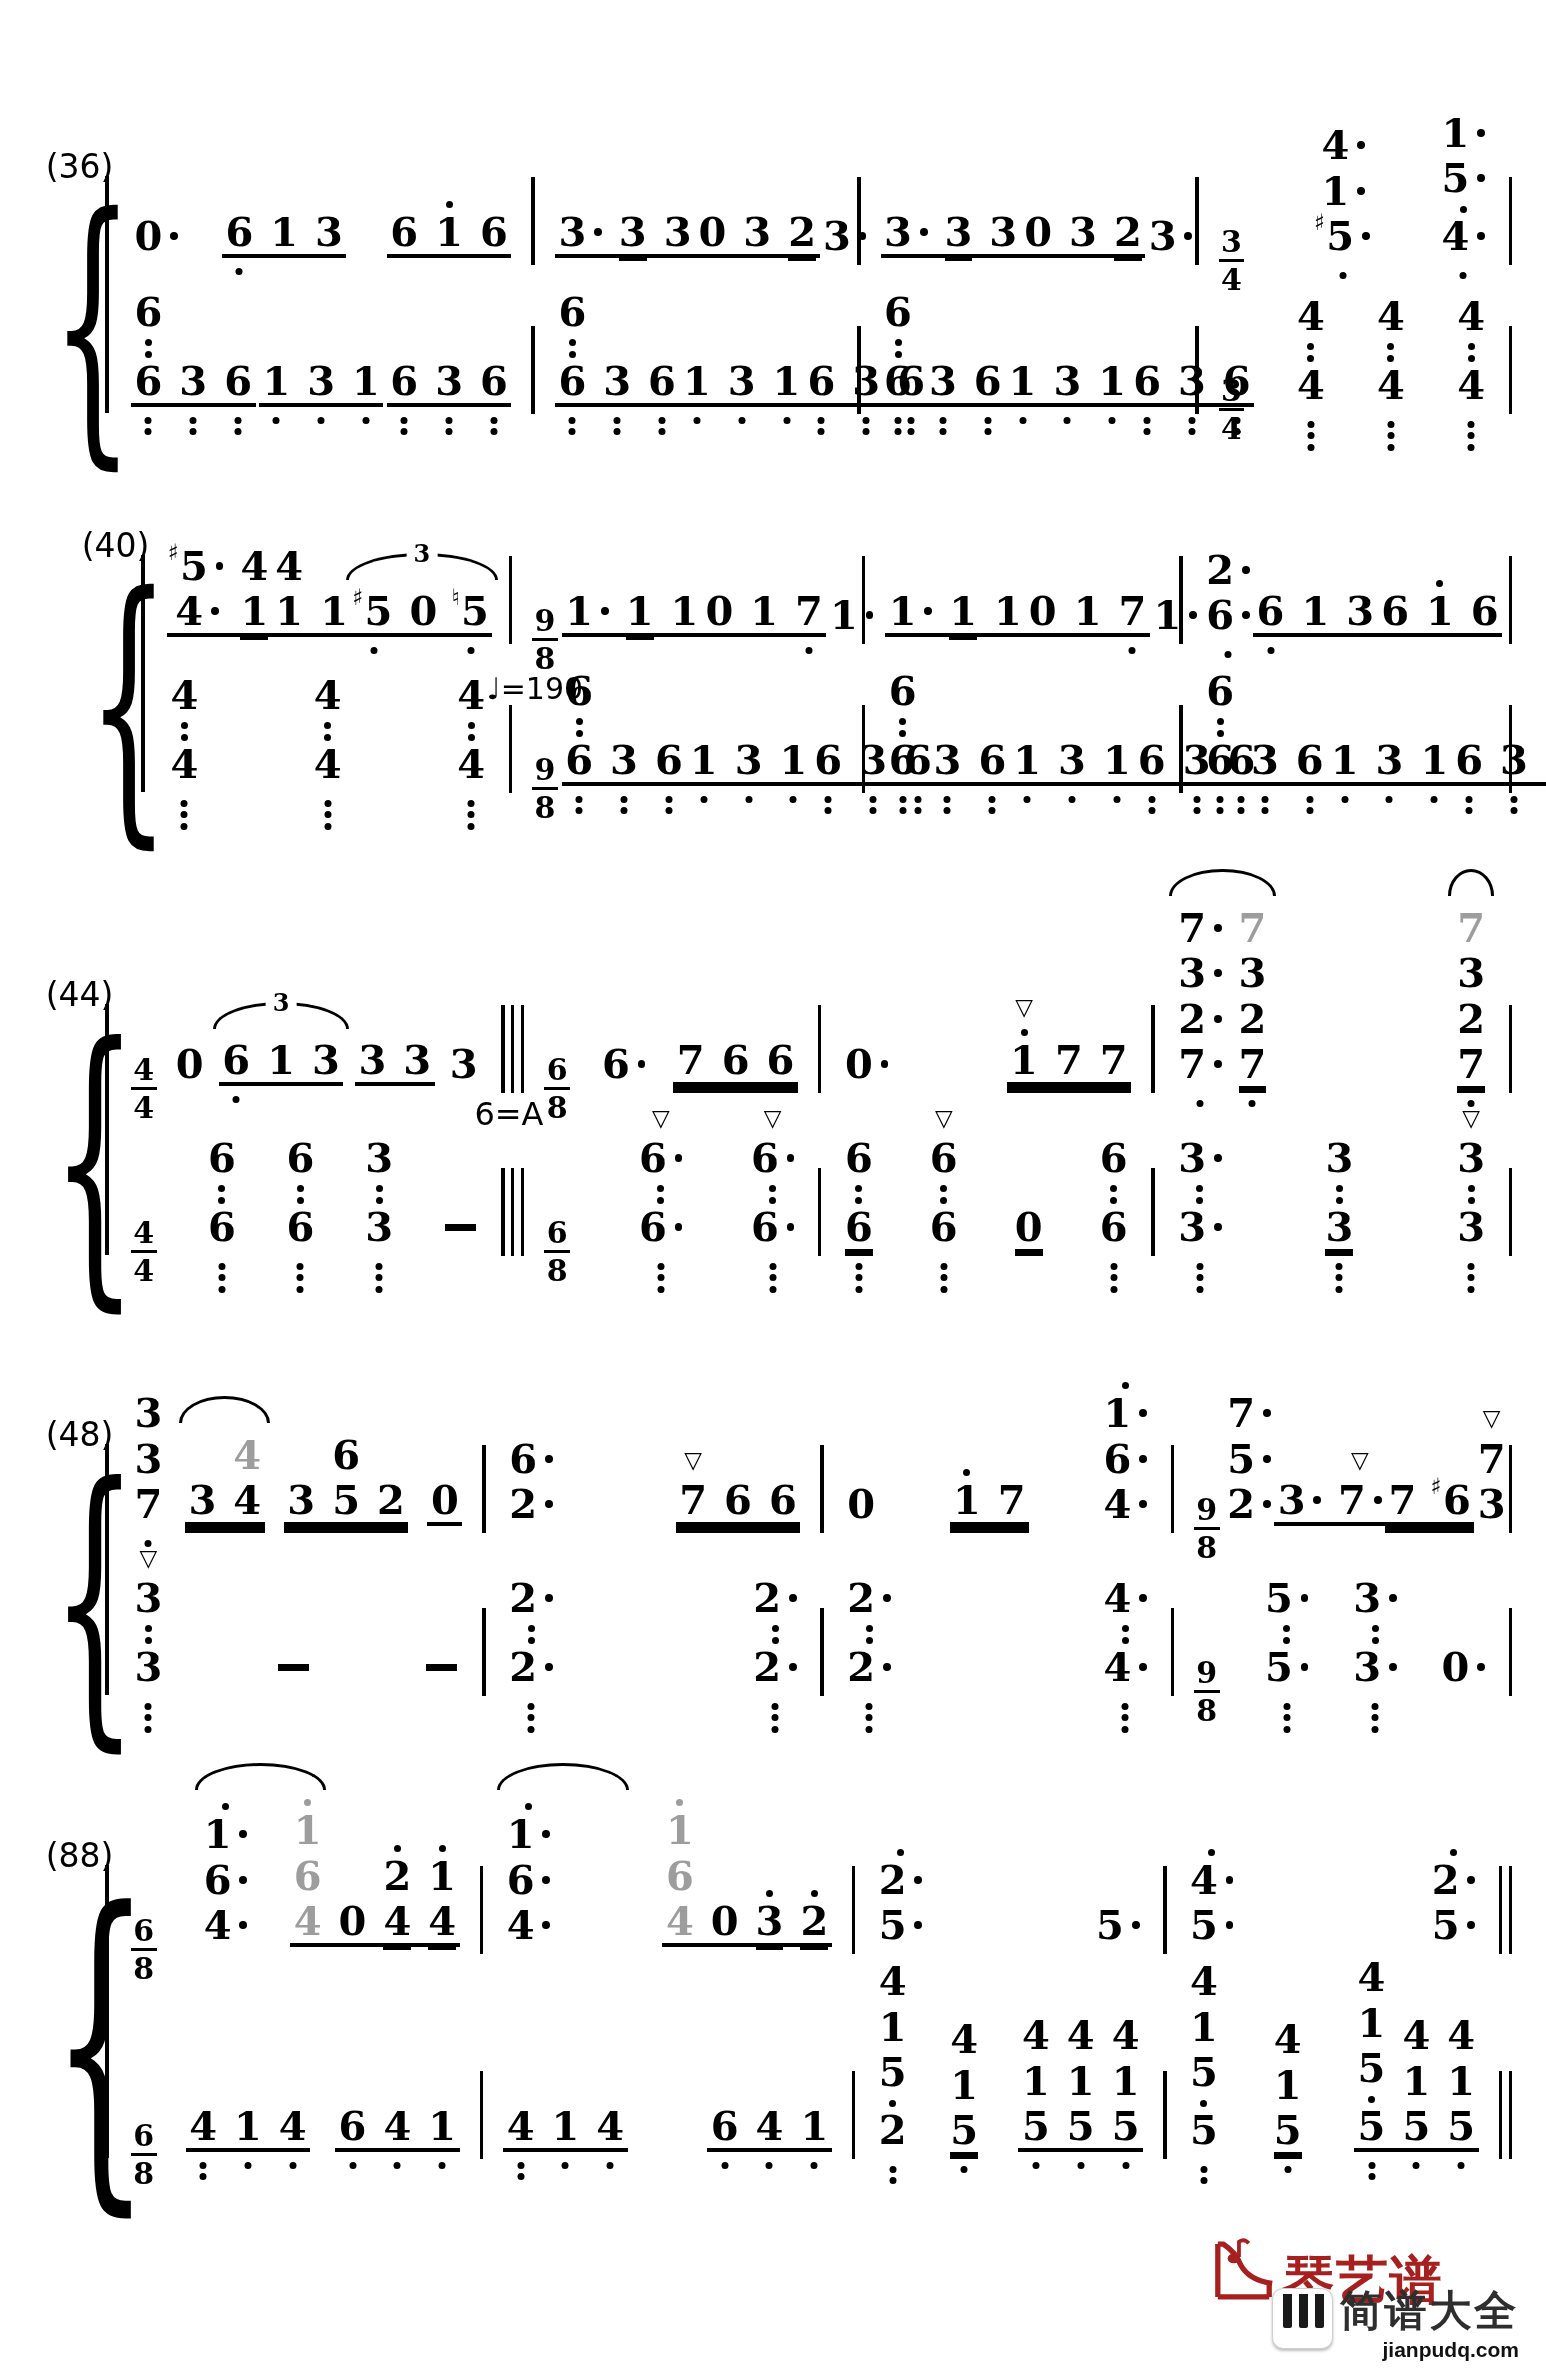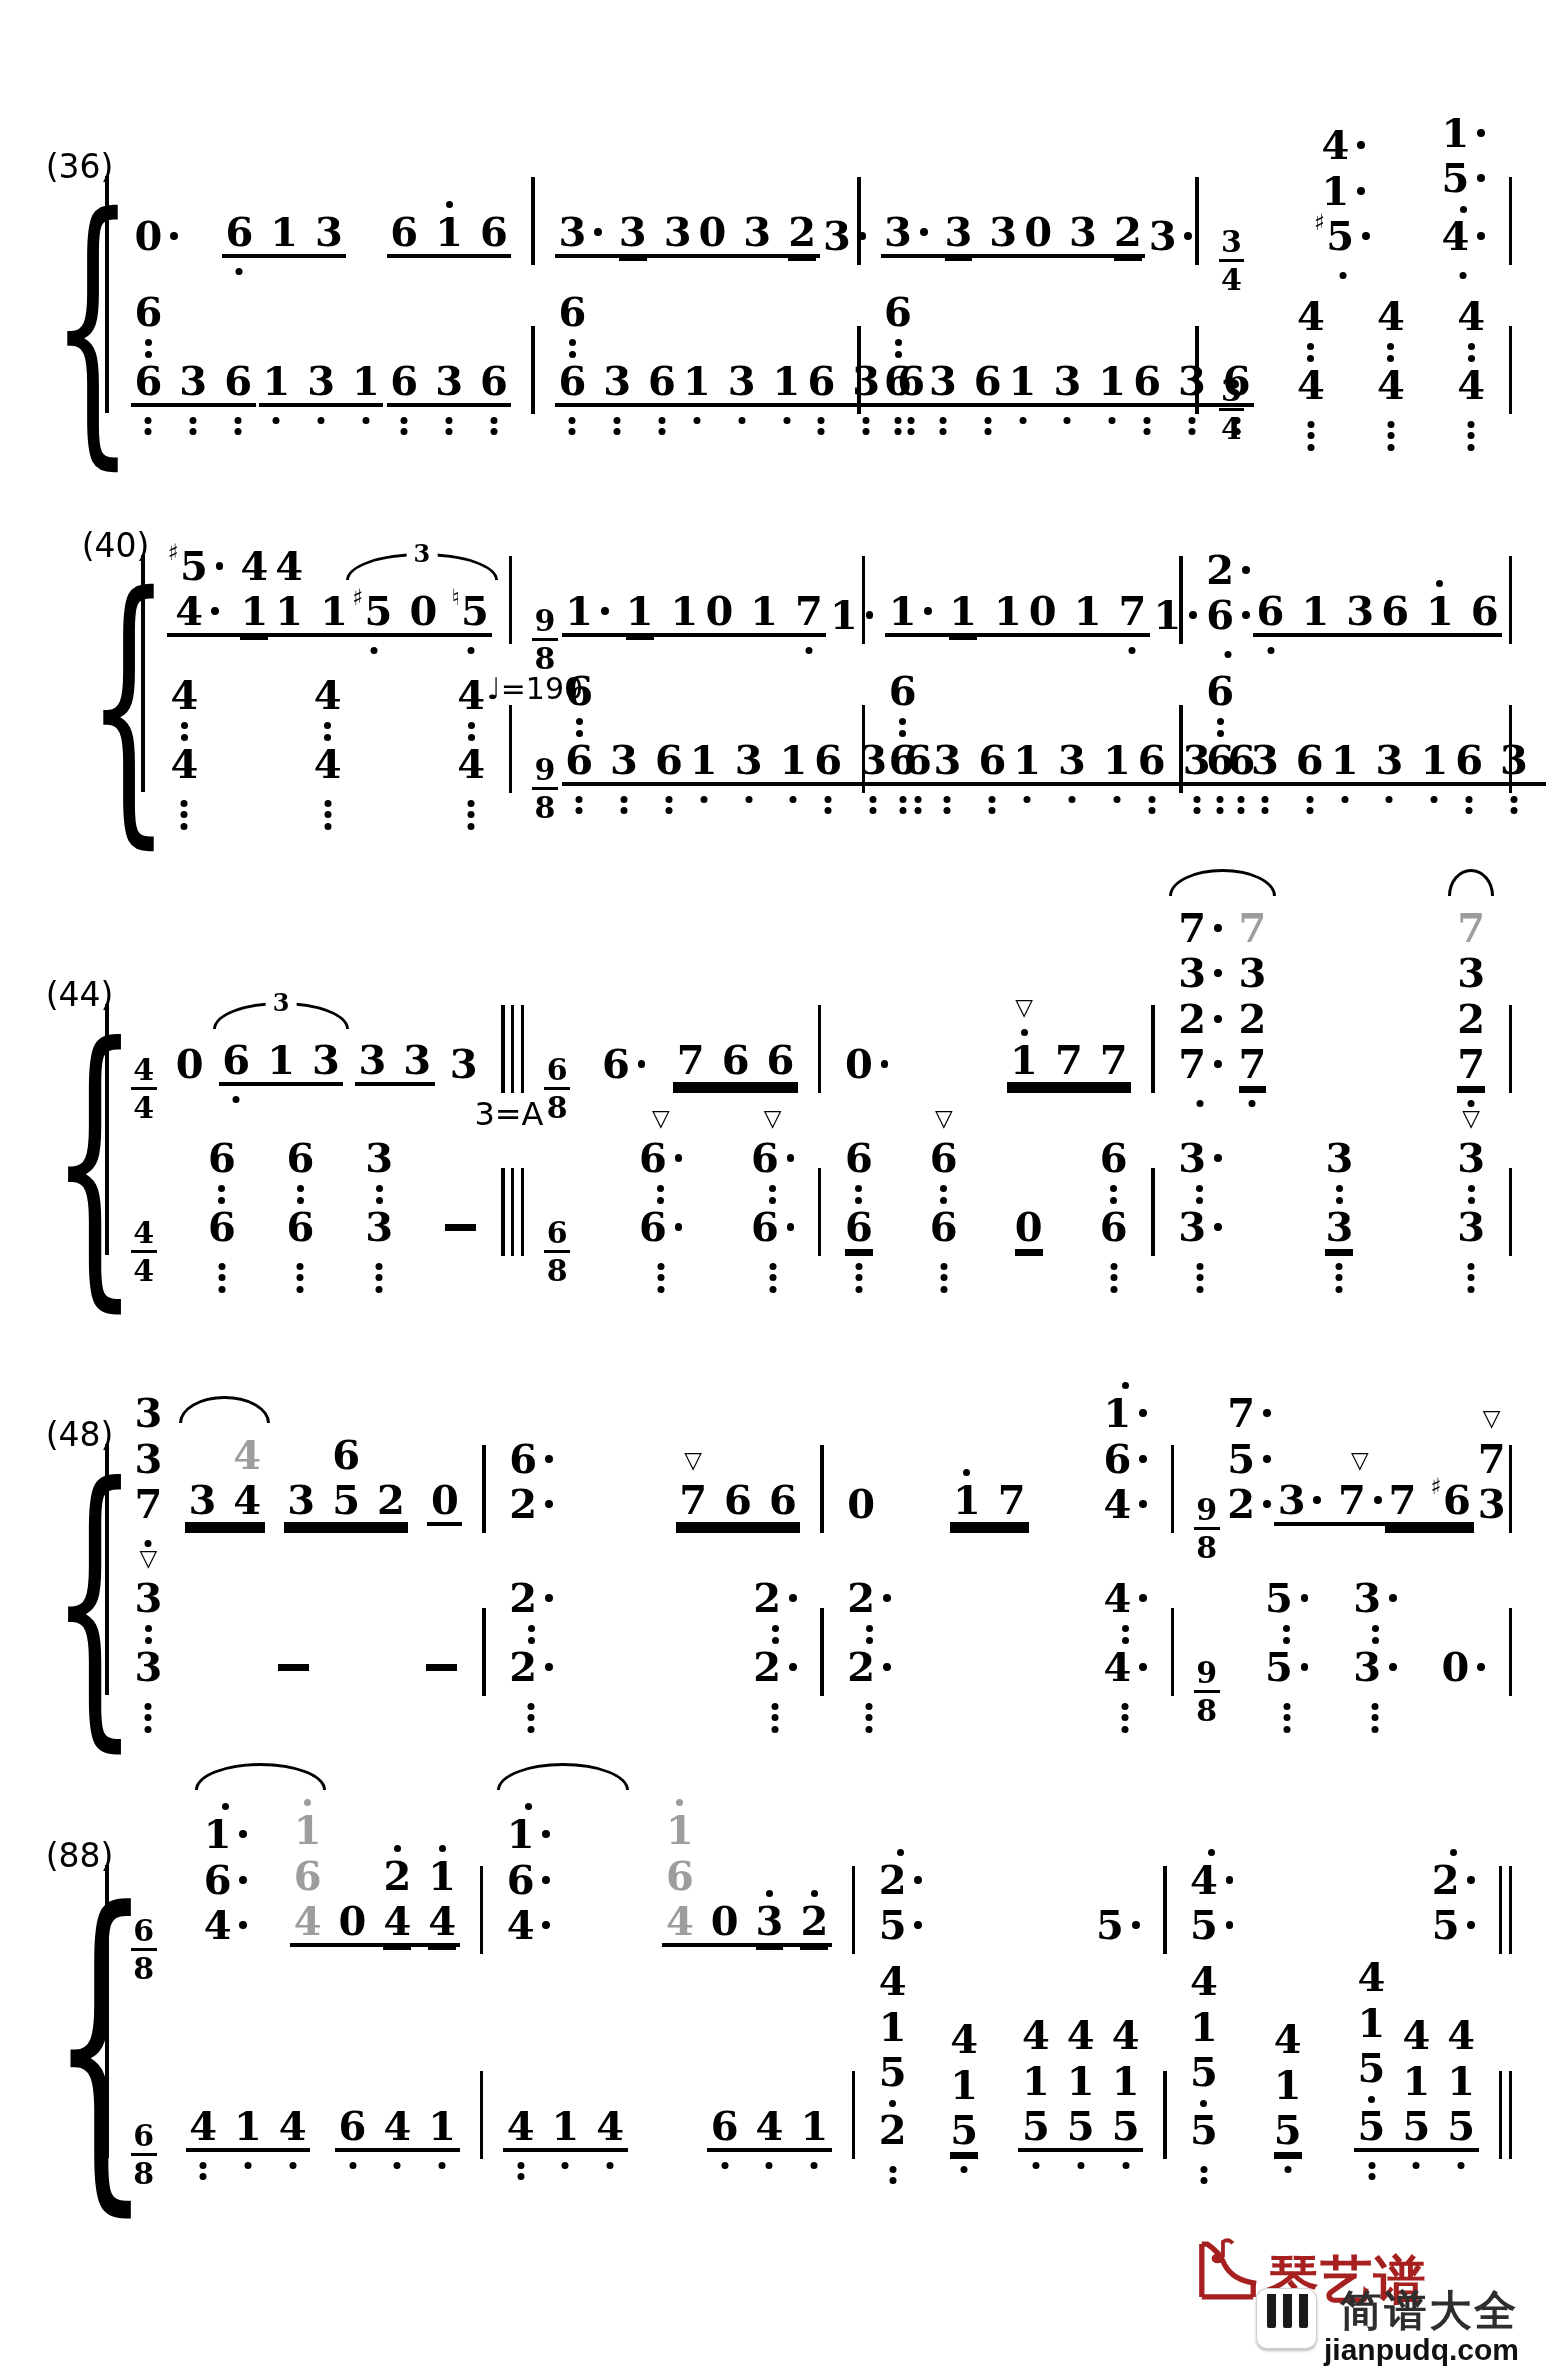--- a/index.html
+++ b/index.html
@@ -53,21 +53,21 @@
   .wmtop{display:flex;align-items:flex-end;gap:2.8px;margin-bottom:-18.4px}
   .wmbrand{font-weight:bold;font-size:52px;line-height:52px;letter-spacing:1.4px}
   .wmbot{display:flex;align-items:flex-start;gap:7px;margin-left:68px}
   .keys{width:61px;height:61px;background:#fff;border:1.4px solid #cfcfcf;border-radius:11.3px;
     box-shadow:0 1.4px 2.8px rgba(0,0,0,.25);position:relative;overflow:hidden;flex:none}
   .keys i{position:absolute;top:5.7px;width:9.2px;height:34px;background:#1a1a1a;border-radius:0 0 2.1px 2.1px}
   .keys i:nth-child(1){left:10px}.keys i:nth-child(2){left:26px}.keys i:nth-child(3){left:42px}
   .wmcol{display:flex;flex-direction:column;align-items:flex-end}
   .wmsite{font-weight:bold;font-size:42px;line-height:45px;color:#2e2e2e;letter-spacing:2.8px;
     font-family:"DejaVu Sans",sans-serif}
-  .wmdomain{font-weight:bold;font-size:30px;line-height:33px;color:#111;
+  .wmdomain{font-weight:bold;font-size:21px;line-height:33px;color:#111;
     font-family:"Liberation Sans","DejaVu Sans",sans-serif}
 </style>
 </head>
 <body>
 
 <div id="score">
     <div class="system" style="top: 88px;">
       <div class="syslabel">(36)</div>
       <div class="brace" style="font-size: 290px; line-height: 290px;">{</div>
       <div class="sysbar" style="top: 88px; height: 237px;"></div>
@@ -1545,21 +1545,21 @@
           </div>
           <div class="bar"></div>
           <div class="bar"></div>
           <div class="bar"></div>
           <div class="measure" style="flex-grow: 21; flex-basis: 0px;">
             <div class="tsig">
               <span>6</span>
               <div class="fl"></div>
               <span>8</span>
             </div>
-            <div class="key">3=A</div>
+            <div class="key">6=A</div>
             <div class="grp u0">
               <div class="ev">
                 <div class="tok">
                   <div class="num">
                     <span>6</span>
                     <div class="dt"></div>
                   </div>
                 </div>
               </div>
             </div>

